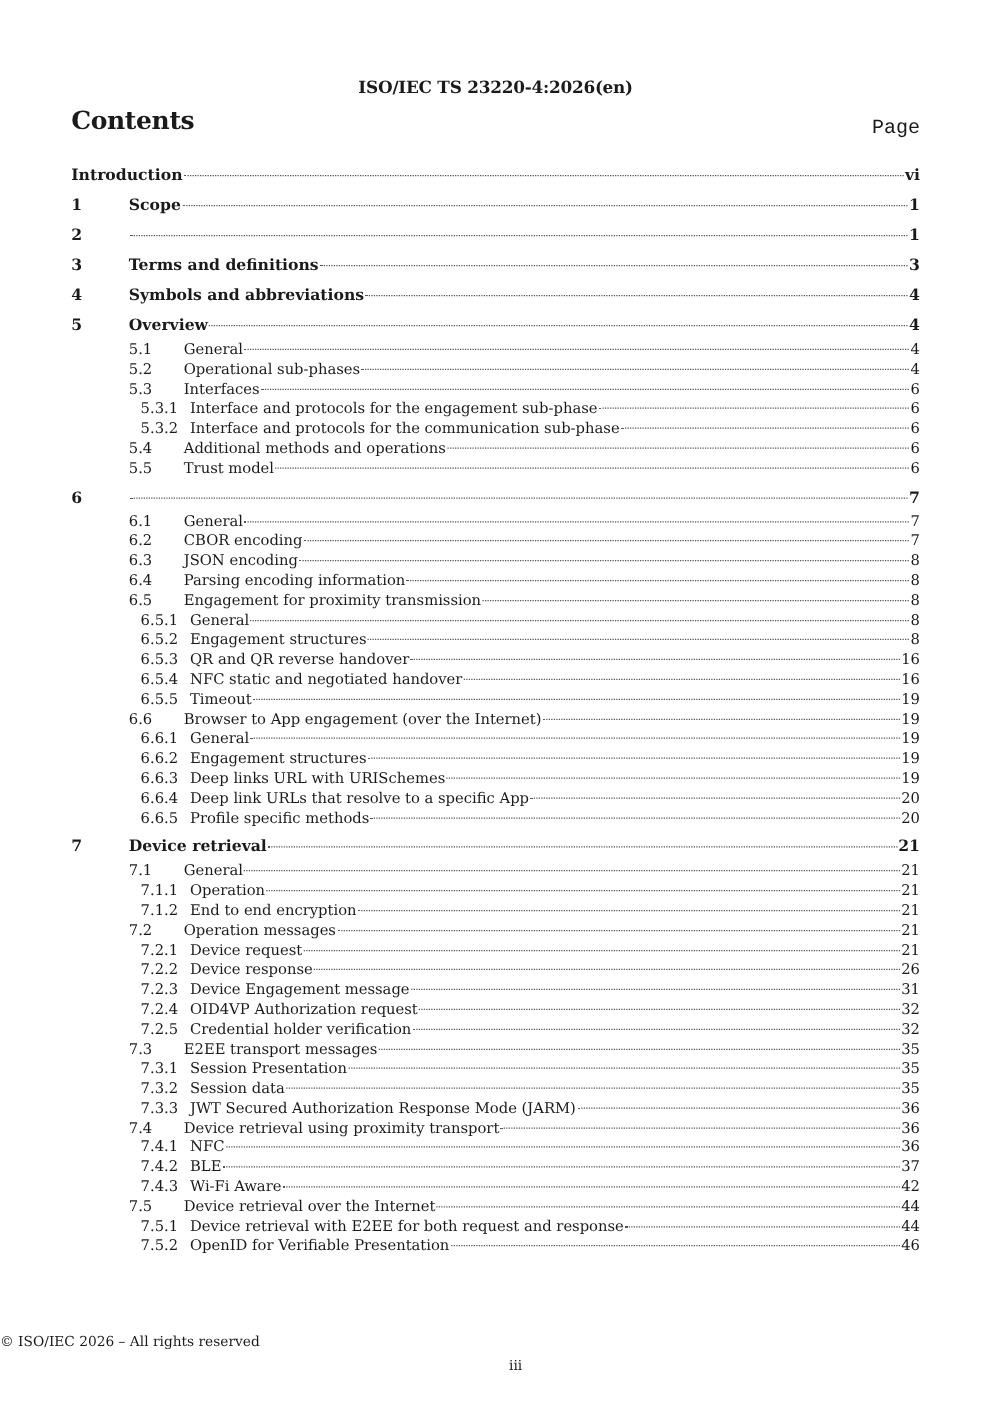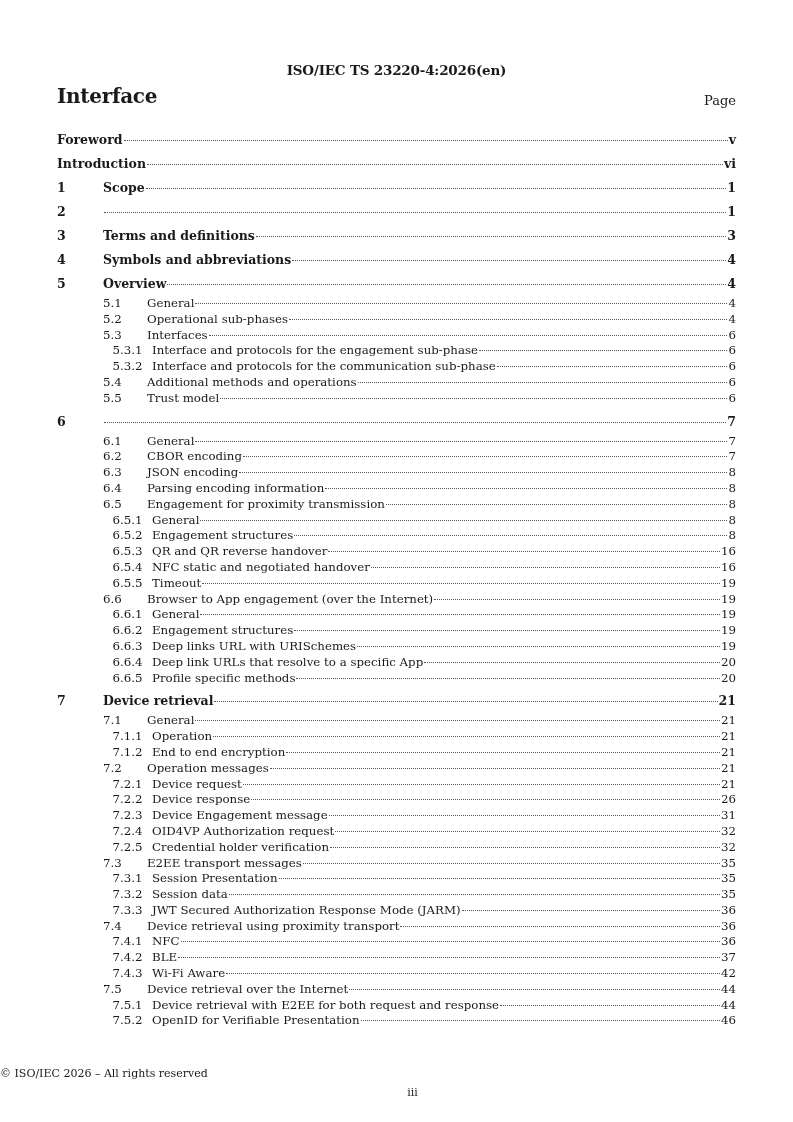--- a/index.html
+++ b/index.html
@@ -1,49 +1,44 @@
 <!DOCTYPE html>
 <html><head>
 <meta charset="utf-8">
 <style>
   html, body { margin: 0; padding: 0; background: #ffffff; }
   body { width: 793px; height: 1122px; position: relative; overflow: hidden;
          font-family: "DejaVu Serif", "Liberation Serif", serif; color: #1a1a1a; }
   .header { position: absolute; top: 62px; left: 0; width: 793px; text-align: center;
             font-weight: bold; font-size: 13.5px; letter-spacing: -0.2px; }
   .title { position: absolute; top: 84px; left: 57px; font-size: 20px; font-weight: bold; letter-spacing: -0.3px; }
-  .page-label { position: absolute; top: 93px; right: 57px; font-size: 13px; }
+  .page-label { position: absolute; top: 93px; right: 57px; font-size: 16px; font-family: Liberation Mono, monospace; }
   .toc { position: absolute; top: 128px; left: 57px; width: 679px; }
   .row { position: relative; display: flex; align-items: baseline; white-space: nowrap; }
   .row.l1 { font-weight: bold; font-size: 12.5px; height: 24px; line-height: 24px; }
   .row.l2, .row.l3 { font-size: 11.8px; height: 15.8px; line-height: 15.8px; }
   .num { display: inline-block; flex: none; }
   .row.l1 .num { width: 46px; }
   .row.l2 .num { margin-left: 46px; width: 44px; }
   .row.l3 .num { margin-left: 46px; width: 49px; text-align: center; }
   .label { flex: none; }
   .dots { flex: 1 1 auto; border-bottom: 1px dotted #555; margin: 0 1px; position: relative; top: -3px; height: 0; }
   .pg { flex: none; text-align: right; }
   .gap { height: 3px; }
   .footer { position: absolute; top: 1067px; left: 0; width: 793px; text-align: left; font-size: 11px; }
   .footer-page { position: absolute; top: 1086px; left: 0; width: 793px; text-align: center; font-size: 11px; padding-left: 16px; }
 </style>
 </head>
 <body>
 
 <div class="header">ISO/IEC TS 23220-4:2026(en)</div>
-<div class="title">Interface</div>
+<div class="title">Contents</div>
 <div class="page-label">Page</div>
 
 <div class="toc" id="toc">
-    <div class="row l1 nonum">
-      <span class="label">Foreword</span>
-      <span class="dots"></span>
-      <span class="pg">v</span>
-    </div>
     <div class="row l1 nonum">
       <span class="label">Introduction</span>
       <span class="dots"></span>
       <span class="pg">vi</span>
     </div>
     <div class="row l1">
       <span class="num">1</span>
       <span class="label">Scope</span>
       <span class="dots"></span>
       <span class="pg">1</span>

